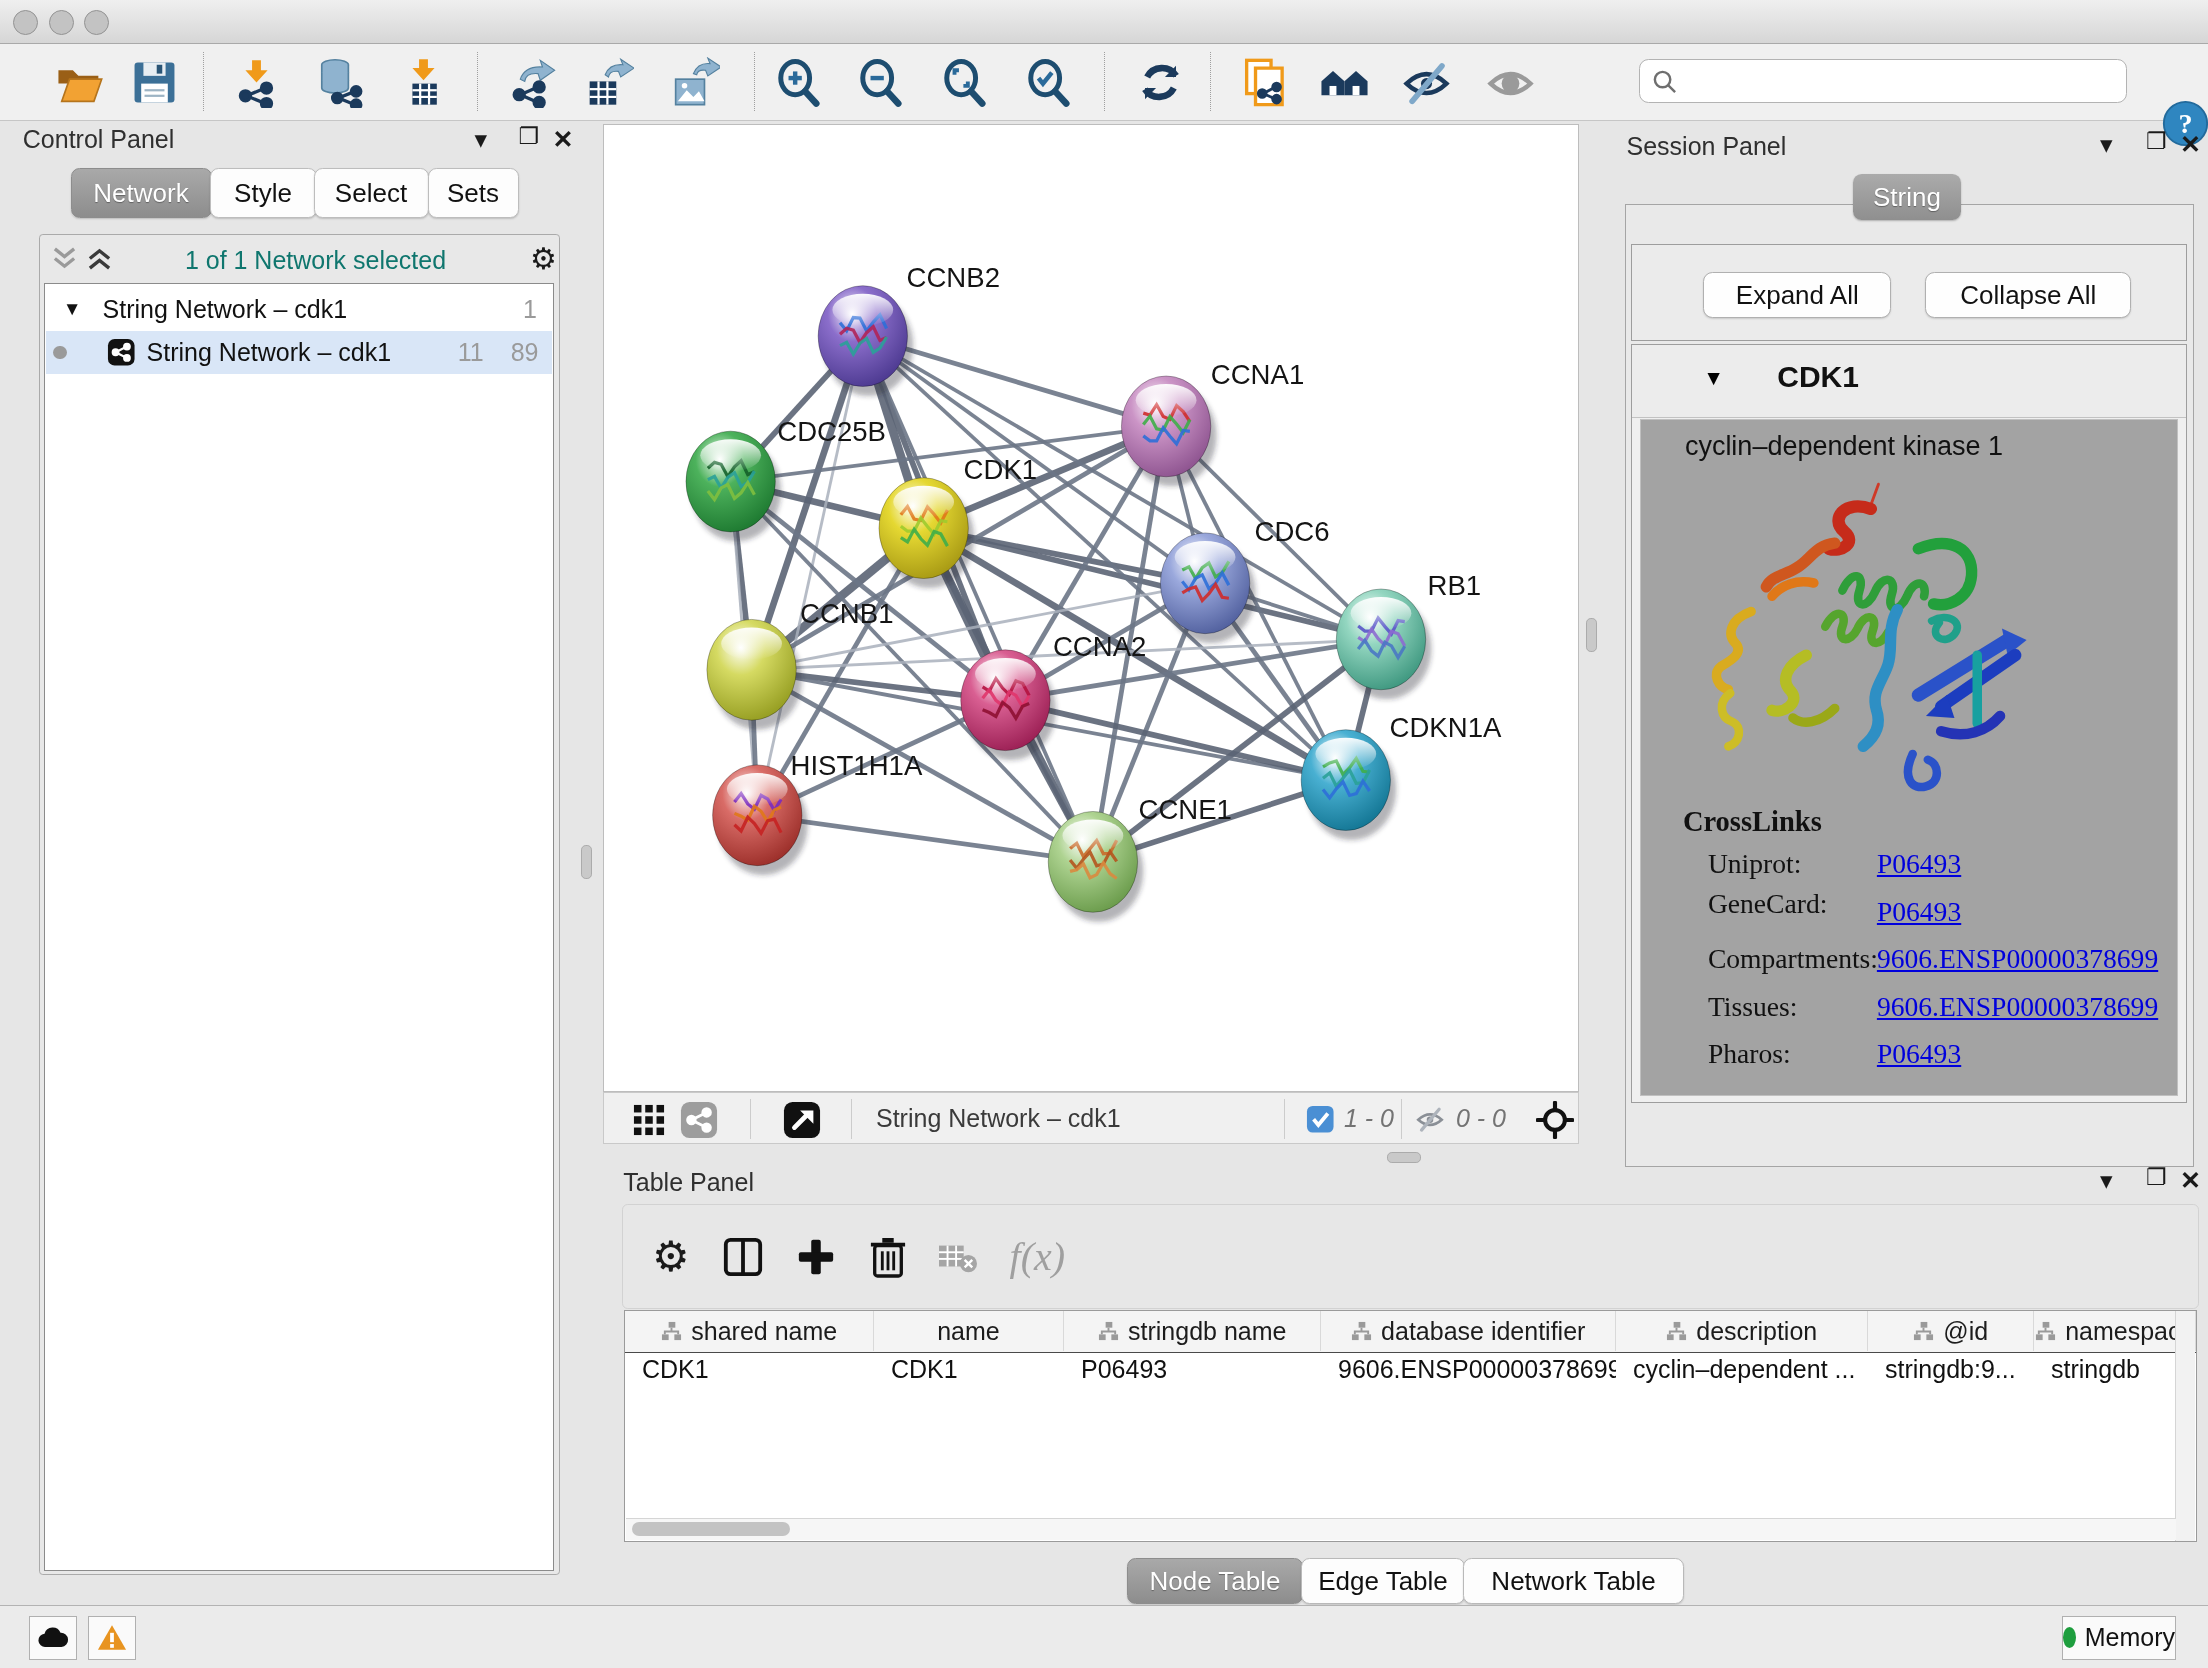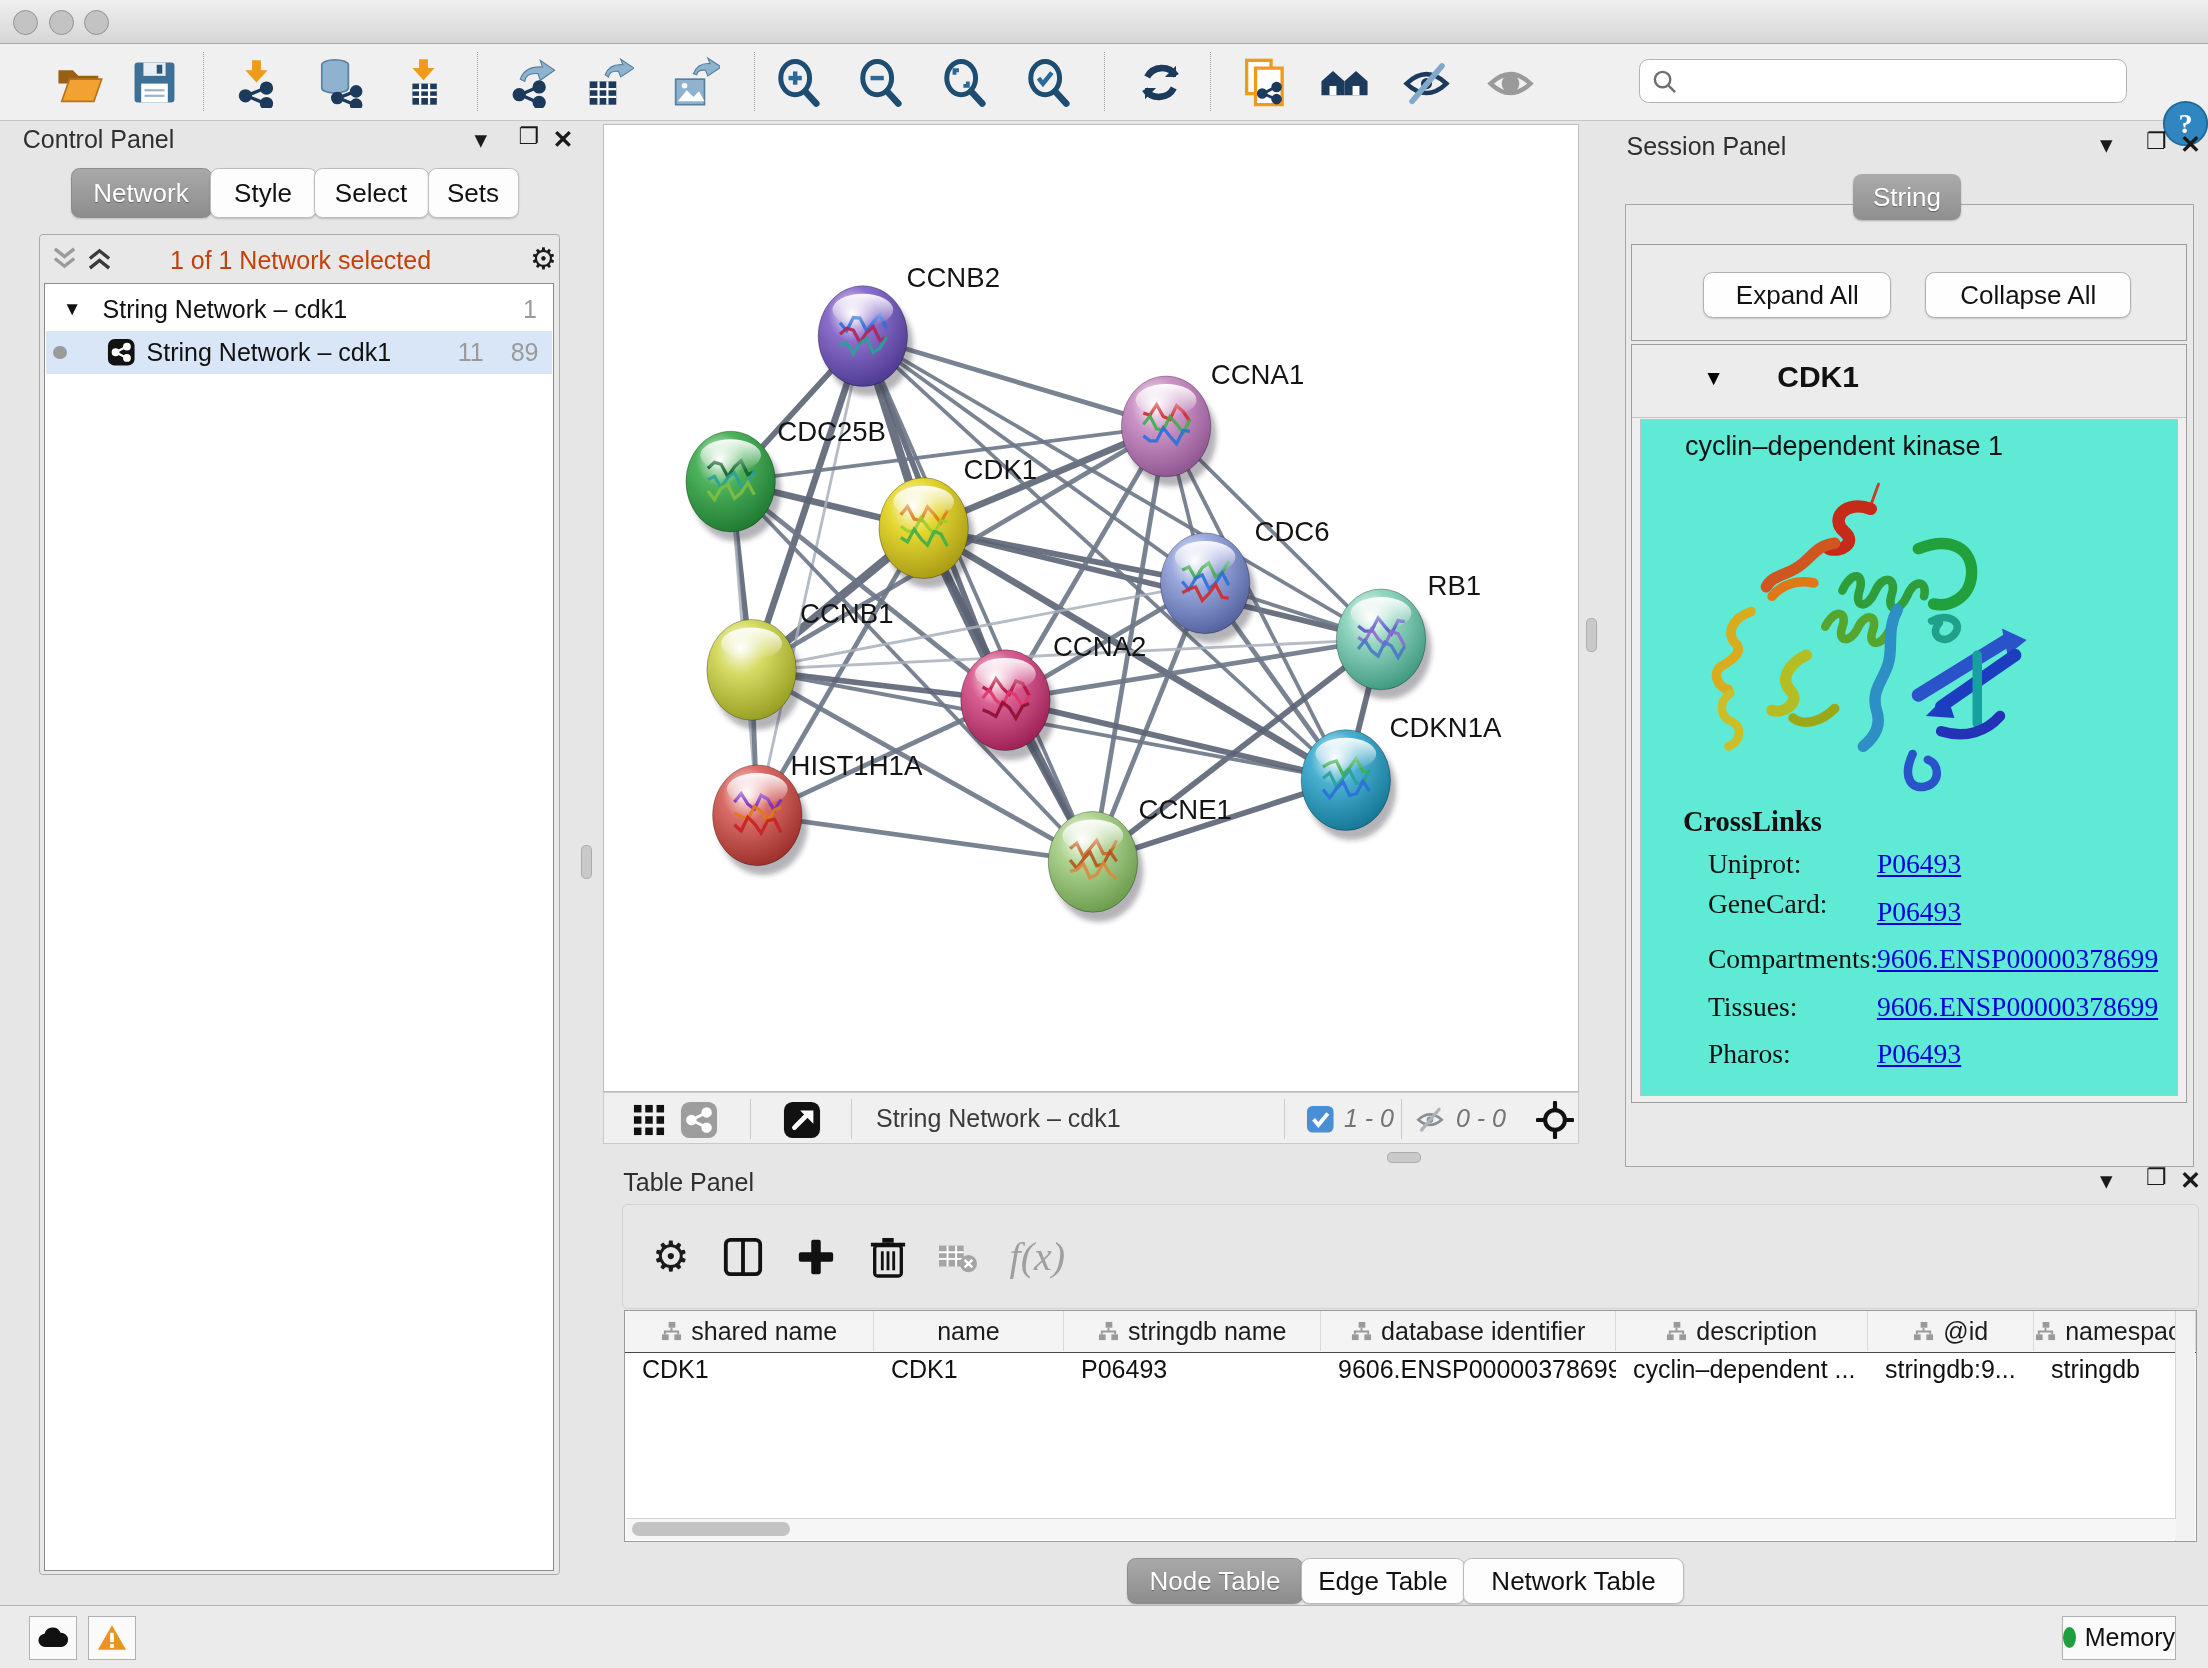--- a/index.html
+++ b/index.html
@@ -44,21 +44,21 @@
   #results-panel{left:1617px;top:124px;width:582px;height:1048px;}
   #rp-outer{position:absolute;left:7.6px;top:80px;width:567px;height:961px;background:#e9e9e9;border:1px solid #a5a5a5;}
   #string-tab{position:absolute;left:236px;top:50px;width:108px;height:46px;border-radius:8.6px;
     background:linear-gradient(#ababab,#8f8f8f);color:#fff;font-size:26px;display:flex;align-items:center;justify-content:center;
     text-shadow:0 1px 1px rgba(0,0,0,.35);box-shadow:0 1px 1.9px rgba(0,0,0,.25);z-index:3;}
   #rp-buttons{position:absolute;left:5.7px;top:39px;width:554px;height:95px;border:1px solid #9d9d9d;background:#ebebeb;}
   .rp-btn{position:absolute;top:27px;height:44px;background:#fefefe;border:1px solid #b0b0b0;border-radius:9.5px;
     font-size:26px;color:#111;display:flex;align-items:center;justify-content:center;box-shadow:0 1px 1.9px rgba(0,0,0,.15);}
   #rp-results{position:absolute;left:5.7px;top:139px;width:554px;height:757px;border:1px solid #9d9d9d;background:#efefef;}
   #cdk1-header{position:absolute;left:0;top:0;width:100%;height:72px;background:#ececec;border-bottom:1px solid #c2c2c2;}
-  #cdk1-content{position:absolute;left:7.6px;top:74px;width:536px;height:675px;background:#5eead4;border:1px solid #c0c0c0;}
+  #cdk1-content{position:absolute;left:7.6px;top:74px;width:536px;height:675px;background:#a3a3a3;border:1px solid #c0c0c0;}
   .xl-label{position:absolute;left:67px;font-family:"Liberation Serif",serif;font-size:27.6px;color:#111;}
   .xl-value{position:absolute;left:236px;font-family:"Liberation Serif",serif;font-size:27.6px;color:#0000dd;text-decoration:underline;white-space:nowrap;}
   
   #table-panel{left:609px;top:1162px;width:1598px;height:443px;}
   #tp-toolbar{position:absolute;left:13.3px;top:42px;width:1575px;height:103px;background:#e7e7e7;border:1px solid #d2d2d2;border-radius:5.7px;}
   .tp-ic{position:absolute;top:21px;width:61px;height:61px;display:flex;align-items:center;justify-content:center;}
   #tp-table{position:absolute;left:15px;top:148px;width:1573px;height:232px;background:#ffffff;border:1px solid #9a9a9a;box-sizing:border-box;}
   #tp-header{position:absolute;left:0;top:0;height:42px;display:flex;background:#f4f4f4;border-bottom:1.9px solid #4a4a4a;box-sizing:border-box;}
   .th{display:flex;align-items:center;justify-content:center;gap:9.5px;font-size:25px;color:#1c1c1c;
     border-right:1px solid #d9d9d9;box-sizing:border-box;height:40px;overflow:hidden;white-space:nowrap;}
@@ -284,21 +284,21 @@
       <div class="tab" style="left: 304px; top: 47px; width: 113px;">Select</div>
       <div class="tab" style="left: 418px; top: 47px; width: 89px;">Sets</div>
     </div>
   <div id="cp-box">
     <svg class="abs" style="left:11.4px;top:11.4px;" width="27" height="25" viewBox="0 0 28 26">
       <path d="M4 3 l10 8 l10 -8 M4 13 l10 8 l10 -8" fill="none" stroke="#9a9a9a" stroke-width="3.5"></path>
     </svg>
     <svg class="abs" style="left:46px;top:11.4px;" width="27" height="25" viewBox="0 0 28 26">
       <path d="M4 23 l10 -8 l10 8 M4 13 l10 -8 l10 8" fill="none" stroke="#3a3a3a" stroke-width="3.5"></path>
     </svg>
-    <span class="abs" style="left:1px;top:11.4px;width:100%;text-align:center;font-size:25px;color:#c2410c;">1 of 1 Network selected</span>
+    <span class="abs" style="left:16px;top:11.4px;width:100%;text-align:center;font-size:25px;color:#0f766e;">1 of 1 Network selected</span>
     <span class="abs" style="left:490px;top:5.7px;font-size:30px;color:#1a1a1a;">⚙</span>
     <div id="cp-listbox">
       <div class="tree-row" style="top:3.8px;">
         <span style="margin-left:17px;font-size:19px;">▼</span>
         <span style="margin-left:21px;">String Network – cdk1</span>
         <span class="cnt" style="margin-left:auto;margin-right:15px;">1</span>
       </div>
       <div class="tree-row" style="top:47px;background:#d9e6f7;">
         <span style="margin-left:7.6px;width:13.3px;height:13.3px;border-radius:50%;background:#9a9a9a;display:inline-block;"></span>
         <svg style="margin-left:40px;" width="28.5" height="28.5" viewBox="0 0 30 30">

